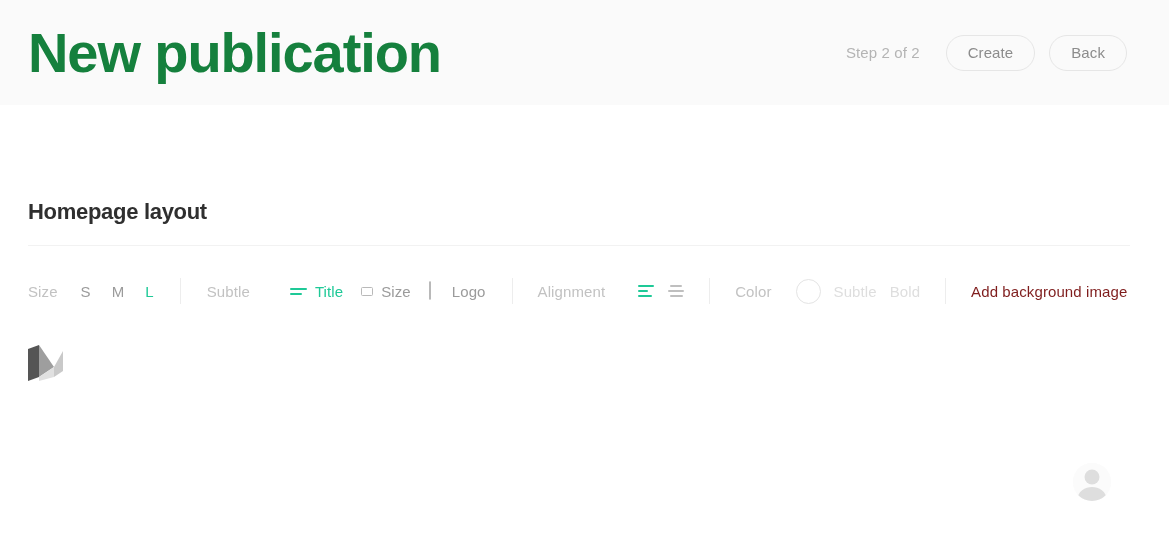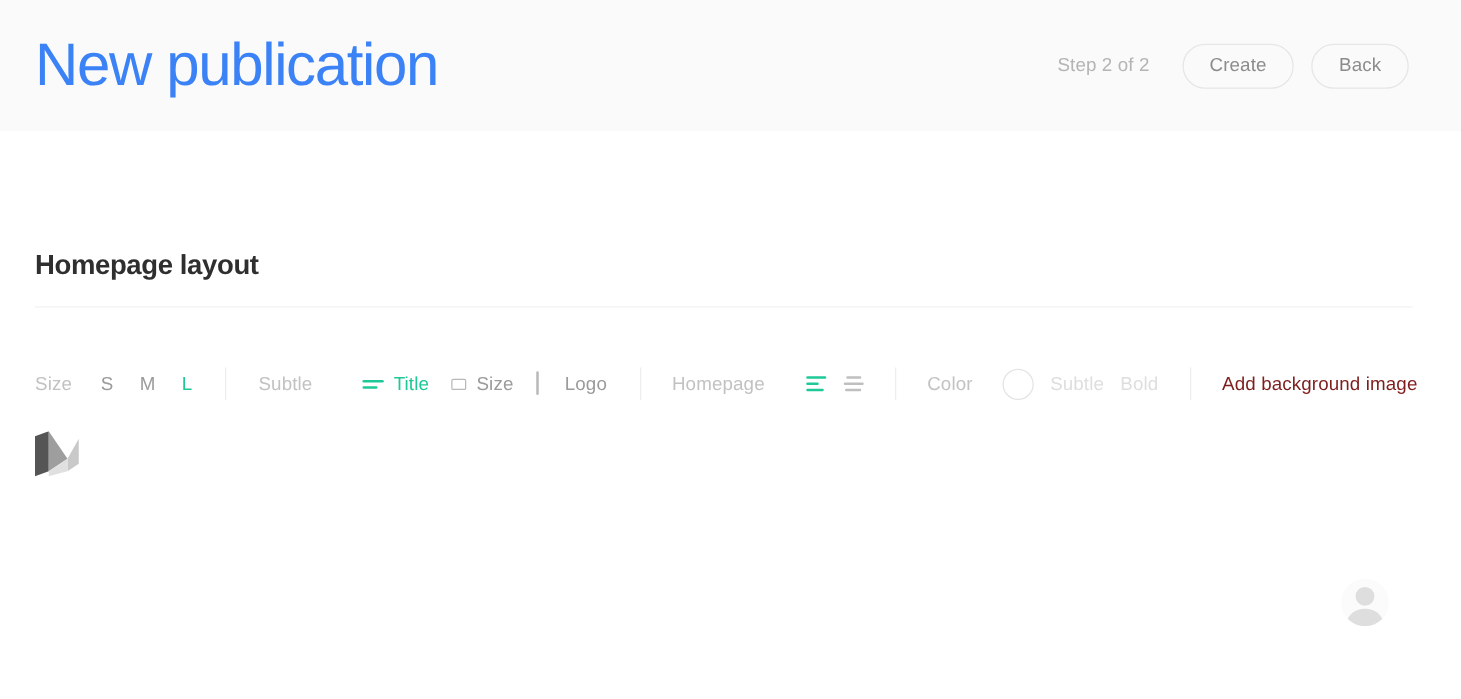--- a/index.html
+++ b/index.html
@@ -21,24 +21,24 @@
     height: 105px;
     background: #fafafa;
     box-sizing: border-box;
     display: flex;
     align-items: center;
     justify-content: space-between;
     padding: 0 42px 0 28px;
     position: relative;
   }
   .page-title {
-    font-size: 48px;
-    font-weight: normal;
+    font-size: 56px;
+    font-weight: bold;
     letter-spacing: -1.1px;
-    color: #3b82f6;
+    color: #15803d;
     line-height: 1;
     margin: 0;
     white-space: nowrap;
   }
   .header-right {
     display: flex;
     align-items: center;
     gap: 14px;
   }
   .step-indicator {
@@ -85,21 +85,21 @@
     top: 140px;
     left: 28px;
     width: 1102px;
     height: 1px;
     background: #f2f2f2;
   }
 
   
   .toolbar {
     position: absolute;
-    top: 182px;
+    top: 166px;
     left: 28px;
     width: 1112px;
     height: 40px;
     display: flex;
     align-items: center;
     font-size: 15px;
   }
   .tb-label {
     color: #c2c2c2;
     letter-spacing: 0.1px;
@@ -271,21 +271,21 @@
         <span class="icon icon-both">
           <span class="b-rect"></span><span class="b-bar"></span>
         </span>
         <span>Logo</span>
       </span>
     </div>
 
     <div class="tb-sep sep-2"></div>
 
     <div class="grp grp-align">
-      <span class="tb-label">Homepage</span>
+      <span class="tb-label">Alignment</span>
       <span class="icon icon-align left">
         <i></i>
           <i></i>
           <i></i>
       </span>
       <span class="icon icon-align center">
         <i></i>
           <i></i>
           <i></i>
       </span>

